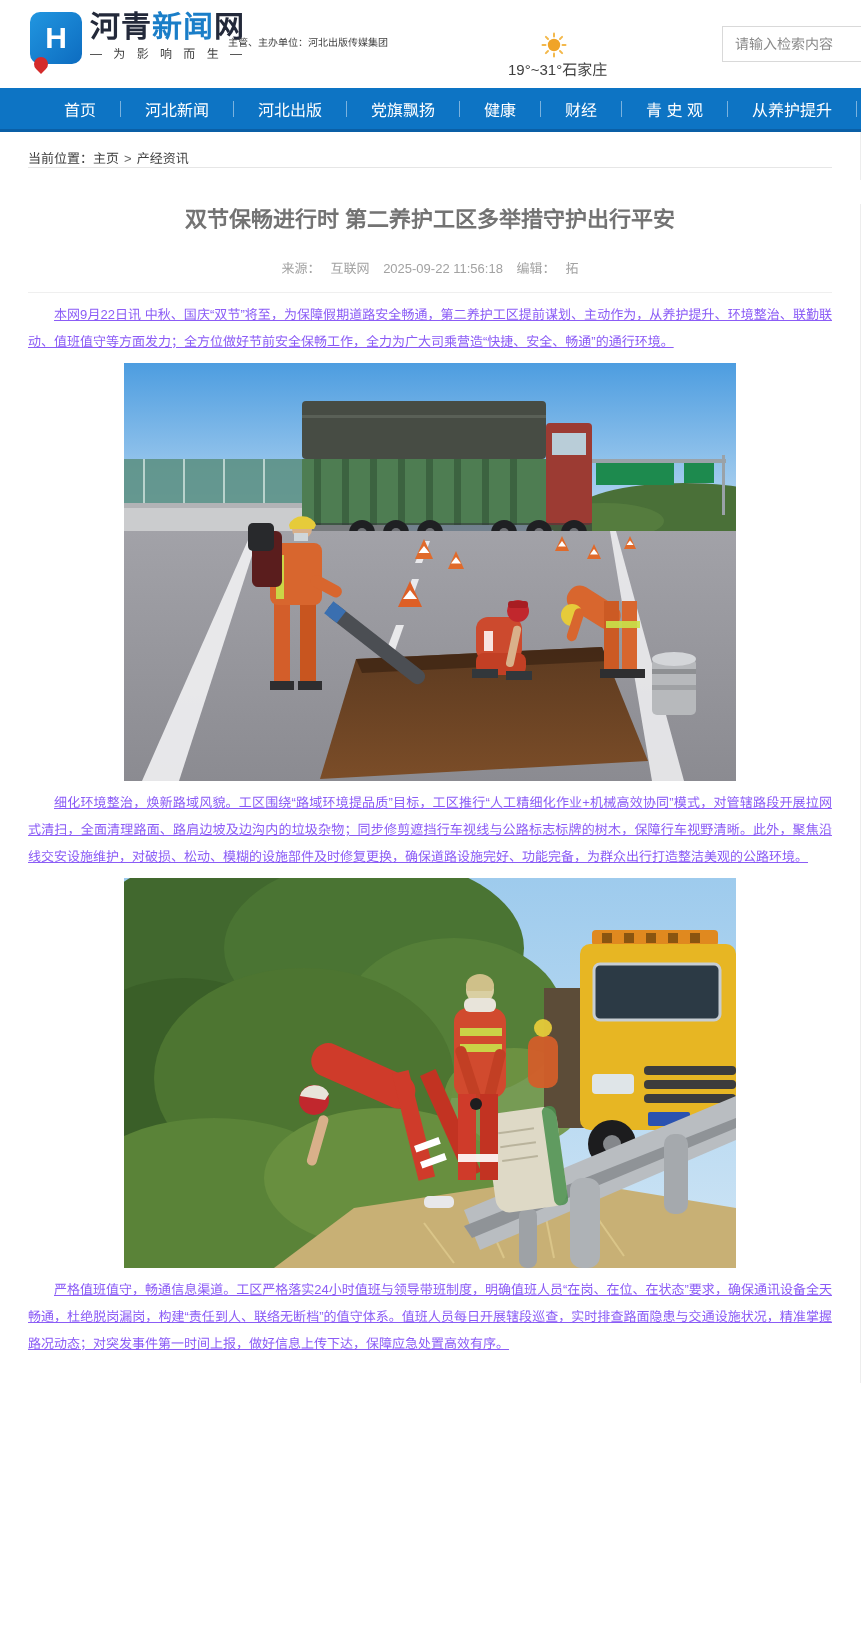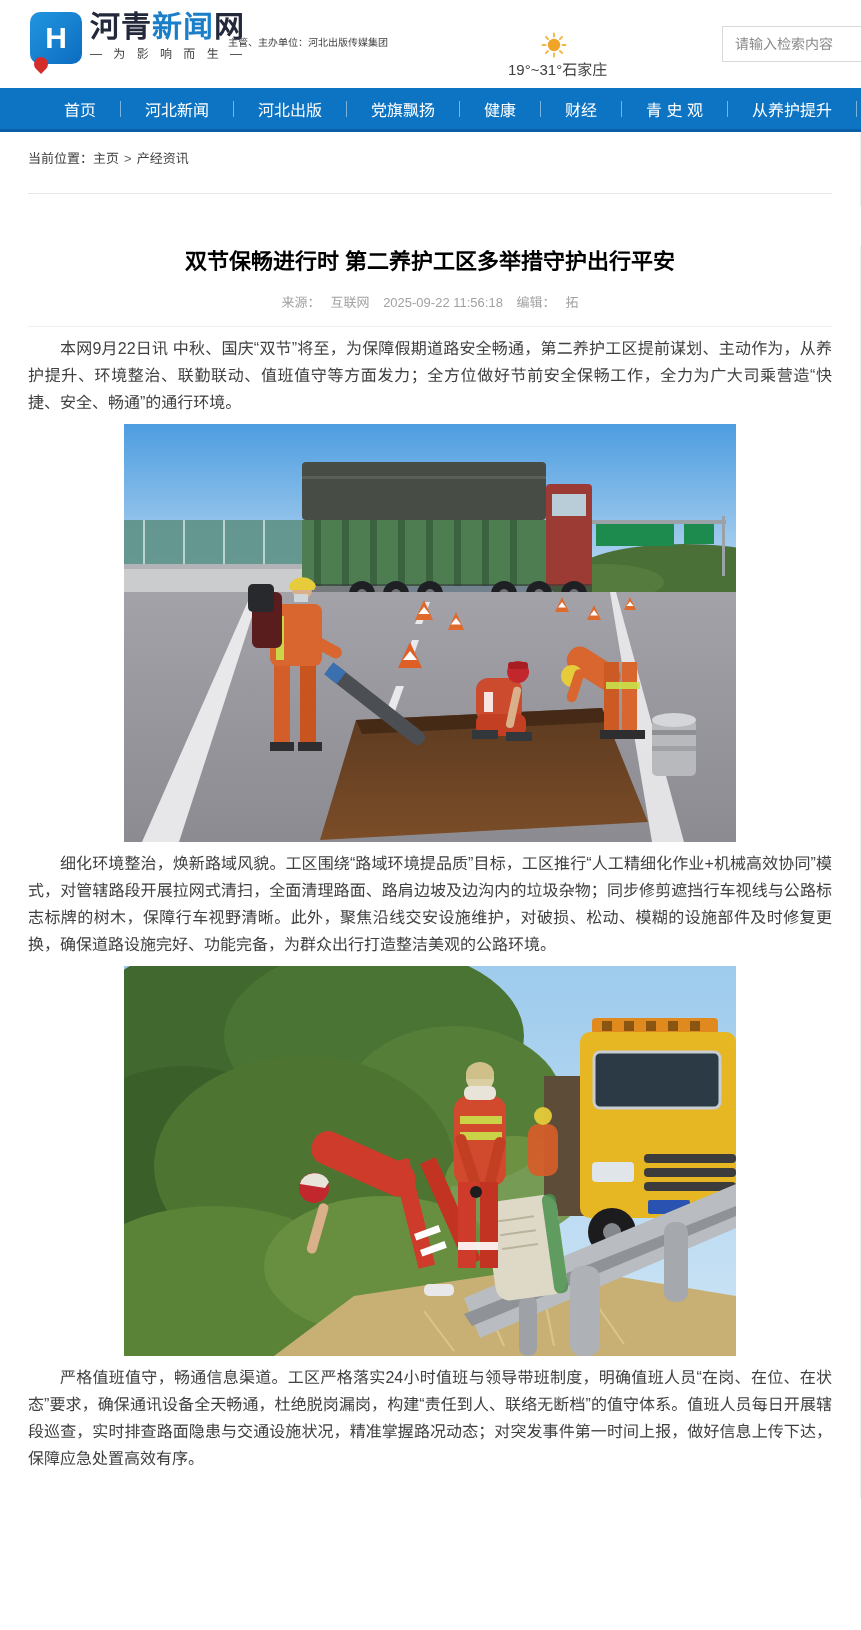--- a/index.html
+++ b/index.html
@@ -49,36 +49,36 @@
     display:flex; align-items:center; height:100%;
     color:#fff; font-size:16px; cursor:pointer; white-space:nowrap;text-align:center;
   }
   .main-nav li span.lbl { padding:0 24px; }
   .main-nav li:not(:last-child)::after {
     content:""; width:1px; height:16px; background:rgba(255,255,255,.45);
   }
 
   
   .crumb-row { padding:16px 28px 12px; border-right:1px solid #ededed; }
-  .crumb { font-size:13px; color:#404040; padding-bottom:26px; border-bottom:1px solid #e6e6e6; }
+  .crumb { font-size:13px; color:#404040; padding-bottom:0; border-bottom:1px solid #e6e6e6; }
   .crumb a { color:#404040; text-decoration:none; cursor:pointer; }
   .crumb .sep { margin:0 5px; color:#666; }
 
   
   .article { padding:0 28px 26px; border-right:1px solid #ededed; }
   .article-title {
-    text-align:center; font-size:22px; font-weight:bold; color:#000000;
-    margin-top:40px; line-height:32px;
-  }
-  .article-meta { text-align:center; margin-top:14px; font-size:13px; color:#a2a2a2; }
+    text-align:center; font-size:22px; font-weight:bold; color:#737373;
+    margin-top:24px; line-height:32px;
+  }
+  .article-meta { text-align:center; margin-top:22px; font-size:13px; color:#a2a2a2; }
   .article-meta span { margin:0 5px; }
   .meta-divider { border:none; border-top:1px solid #efefef; margin-top:15px; }
   .article p.body-p {
-    font-size:16px; line-height:27px; color:#404040;
-    text-indent:2em; margin-top:8px; text-align:justify;
+    font-size:13px; line-height:27px; color:#8b5cf6;
+    text-indent:2em; margin-top:8px; text-align:justify;text-decoration:underline;
   }
   .photo-wrap { text-align:center; margin:8px 0 6px; }
   .photo-wrap svg { display:inline-block; vertical-align:top; }
 </style>
 </head>
 <body>
 
 <header class="site-header">
   <div class="logo-wrap">
     <div class="logo-mark">

